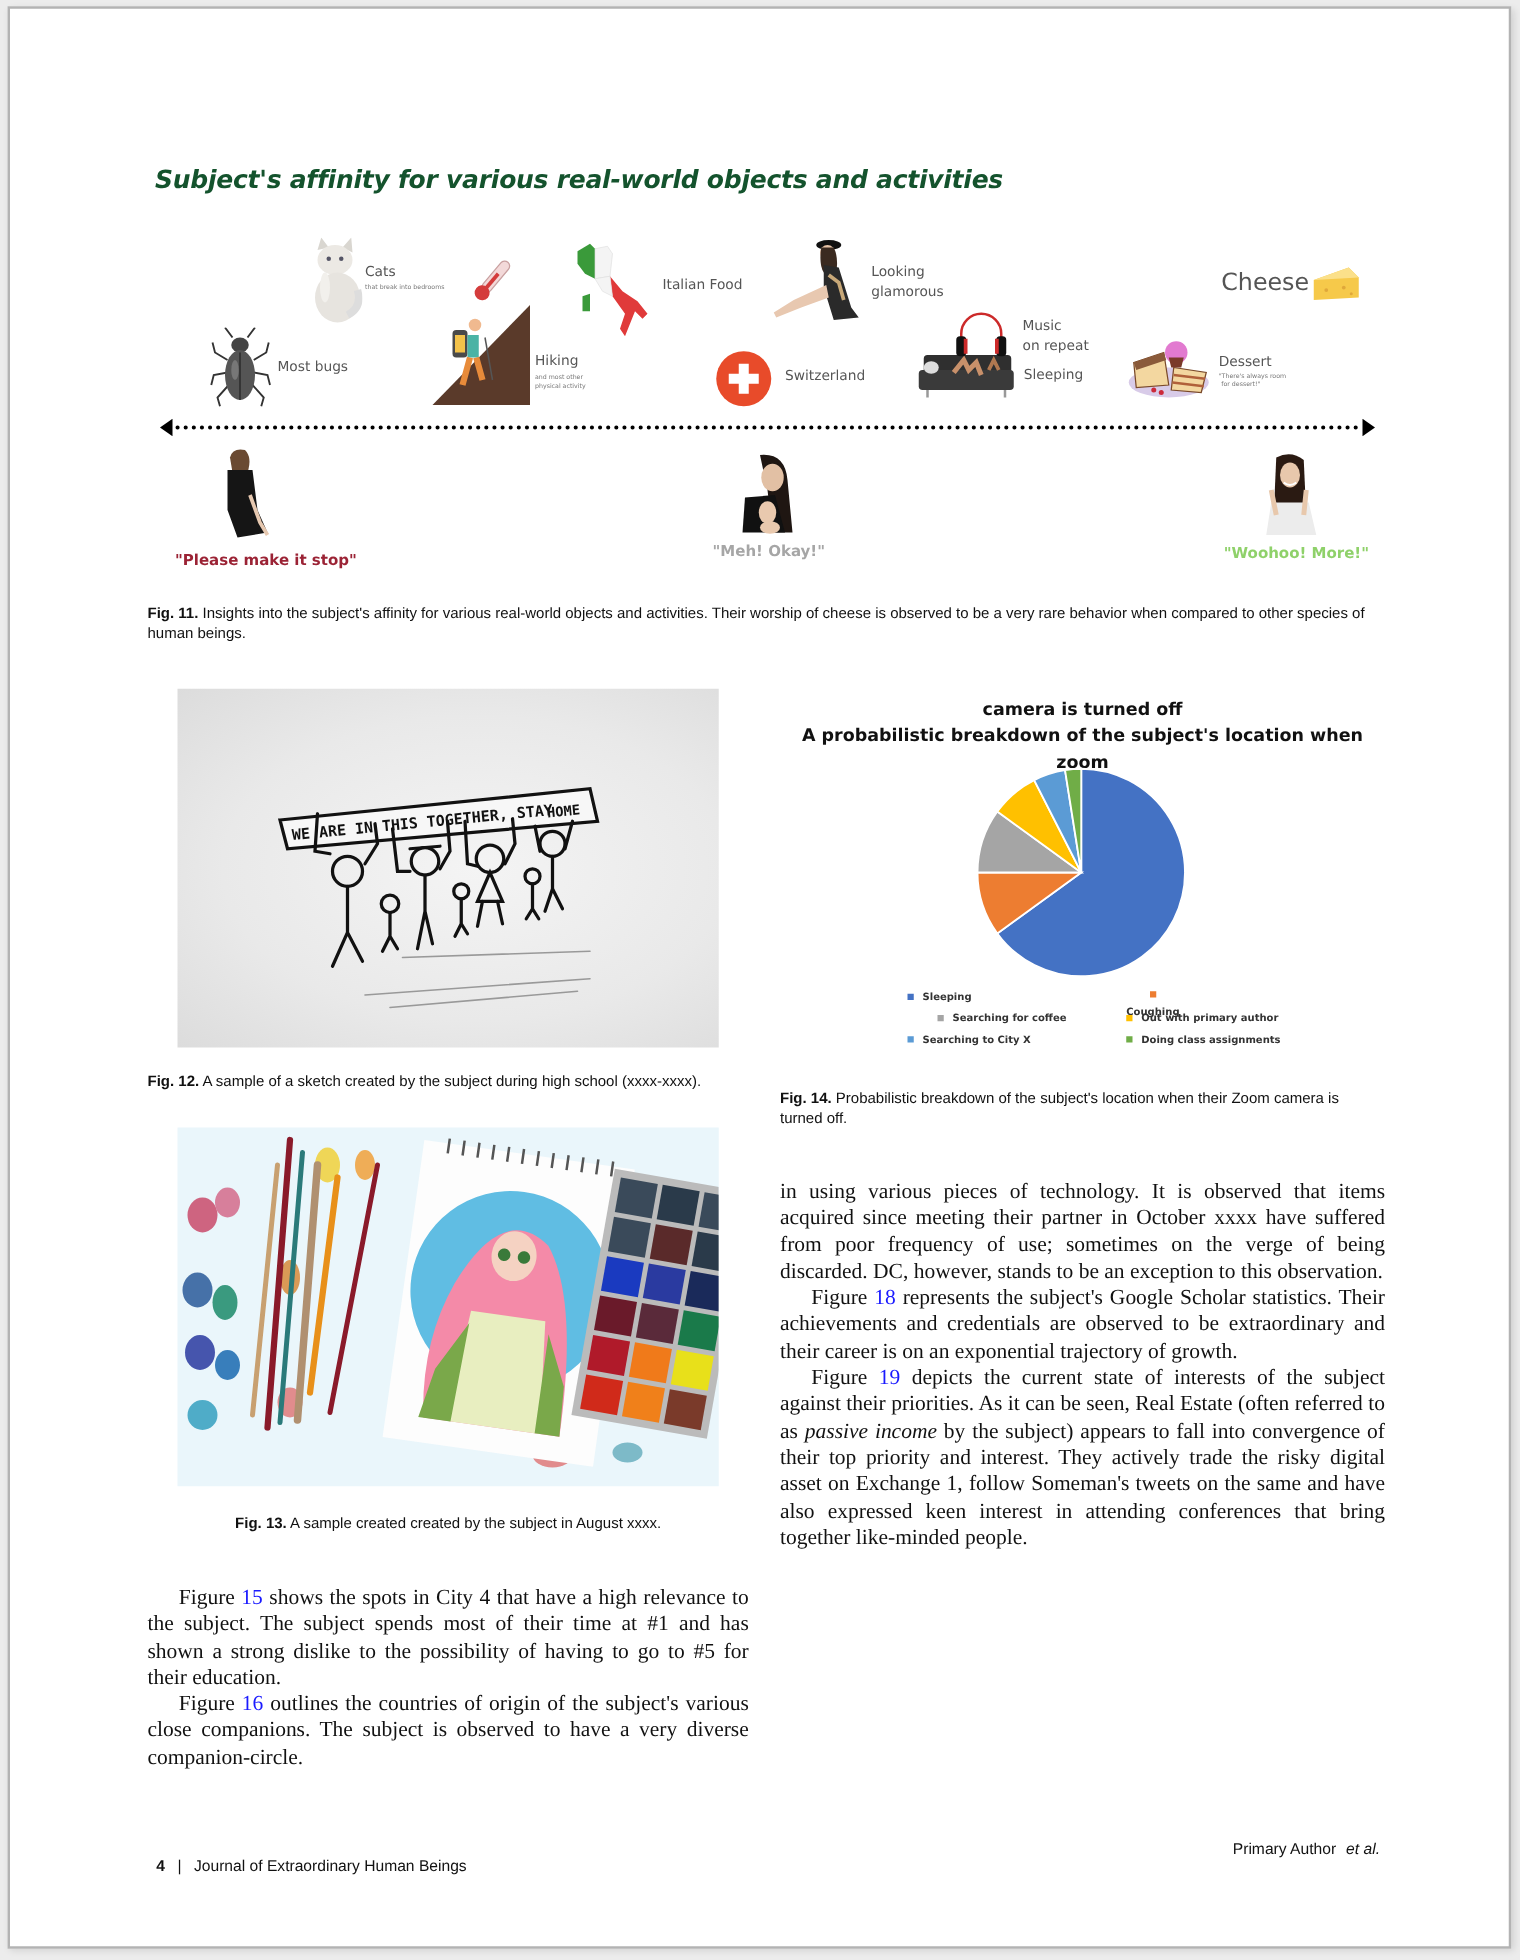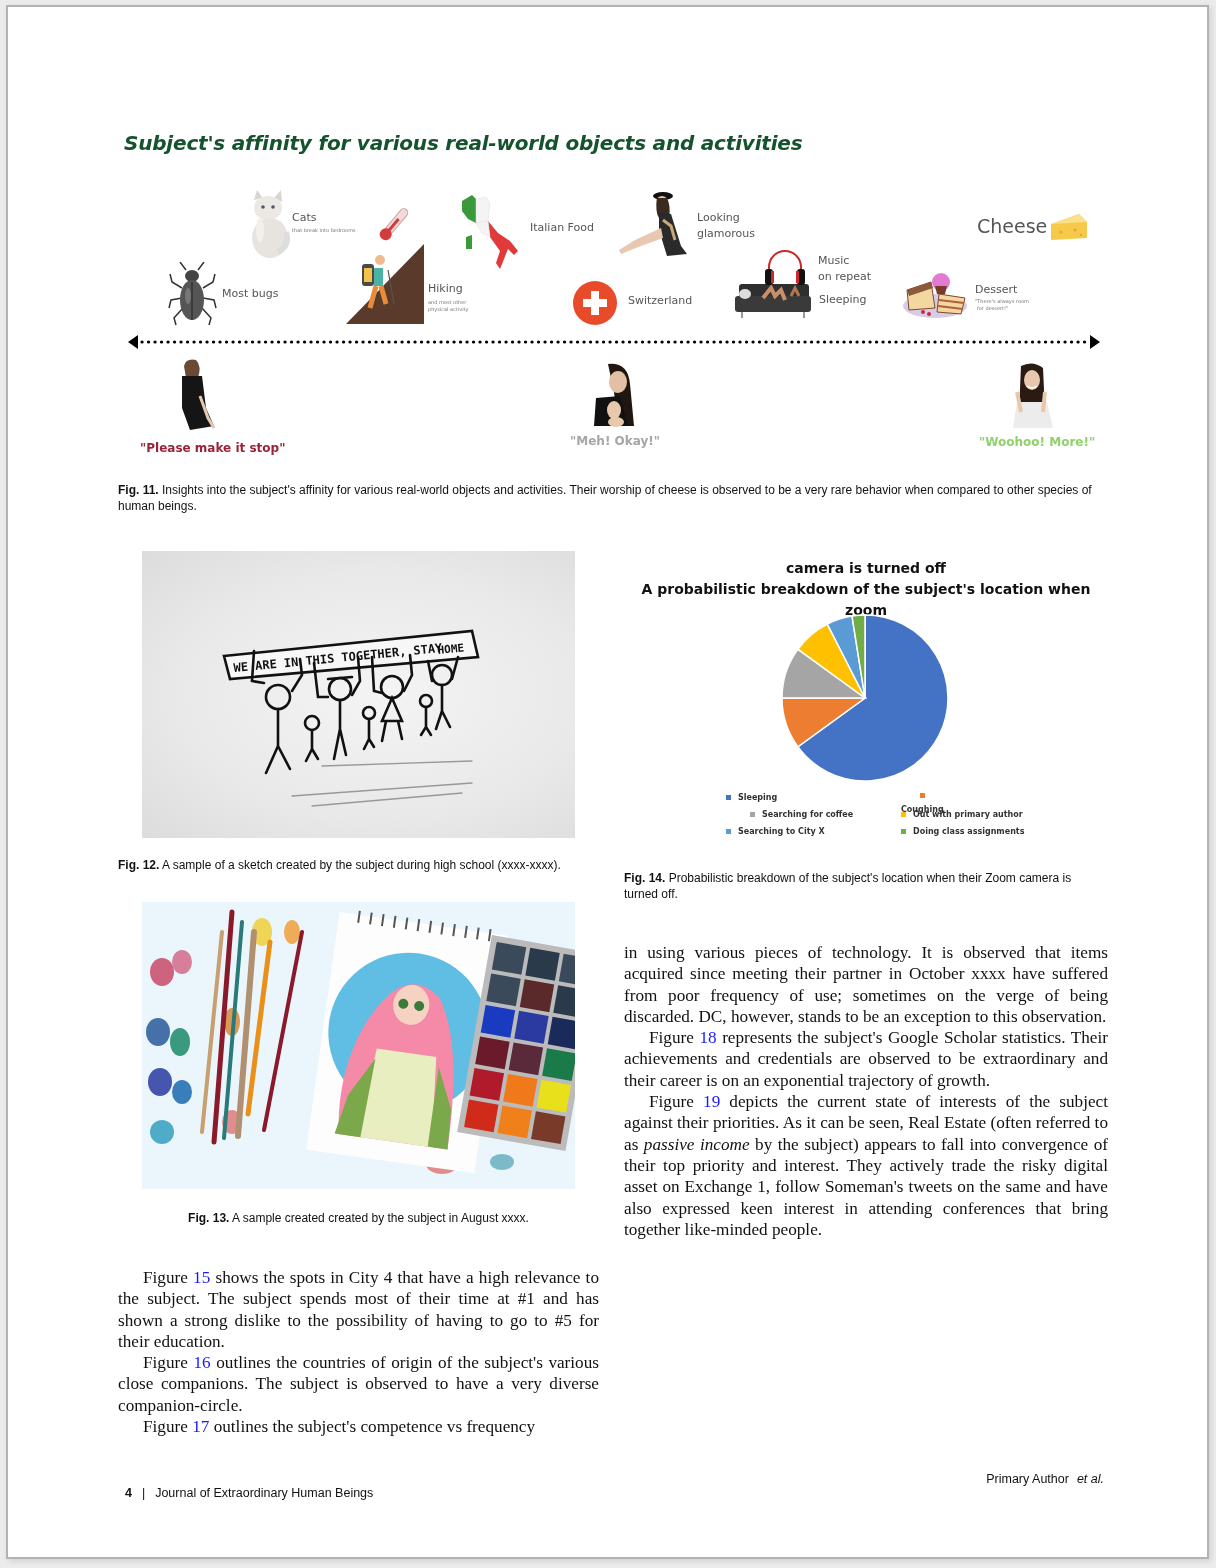--- a/index.html
+++ b/index.html
@@ -361,21 +361,20 @@
 
 <div class="abs body-text" style="left:624px;top:942px;width:484px;">
   <p>in using various pieces of technology. It is observed that items acquired since meeting their partner in October xxxx have suffered from poor frequency of use; sometimes on the verge of being discarded. DC, however, stands to be an exception to this observation.</p>
   <p class="ind"><span>Figure </span><a class="ref">18</a><span> represents the subject's Google Scholar statistics. Their achievements and credentials are observed to be extraordinary and their career is on an exponential trajectory of growth.</span></p>
   <p class="ind"><span>Figure </span><a class="ref">19</a><span> depicts the current state of interests of the subject against their priorities. As it can be seen, Real Estate (often referred to as </span><em>passive income</em><span> by the subject) appears to fall into convergence of their top priority and interest. They actively trade the risky digital asset on Exchange 1, follow Someman's tweets on the same and have also expressed keen interest in attending conferences that bring together like-minded people.</span></p>
 </div>
 
 <div class="abs body-text" style="left:118px;top:1267px;width:481px;">
   <p class="ind"><span>Figure </span><a class="ref">15</a><span> shows the spots in City 4 that have a high relevance to the subject. The subject spends most of their time at #1 and has shown a strong dislike to the possibility of having to go to #5 for their education.</span></p>
   <p class="ind"><span>Figure </span><a class="ref">16</a><span> outlines the countries of origin of the subject's various close companions. The subject is observed to have a very diverse companion-circle.</span></p>
-  <p class="ind"><span>Figure </span><a class="ref">17</a><span> outlines the subject's competence vs frequency</span></p>
 </div>
 
 <div class="abs footer" style="left:118px;top:1472px;white-space:pre;">
   <b>4</b><span style="margin:0 10px;">|</span><span>Journal of Extraordinary Human Beings</span>
 </div>
 <div class="abs footer" style="right:112px;top:1472px;white-space:nowrap;">
   <span>Primary Author</span><i style="margin-left:8px;">et al.</i>
 </div>
 
 </body></html>

